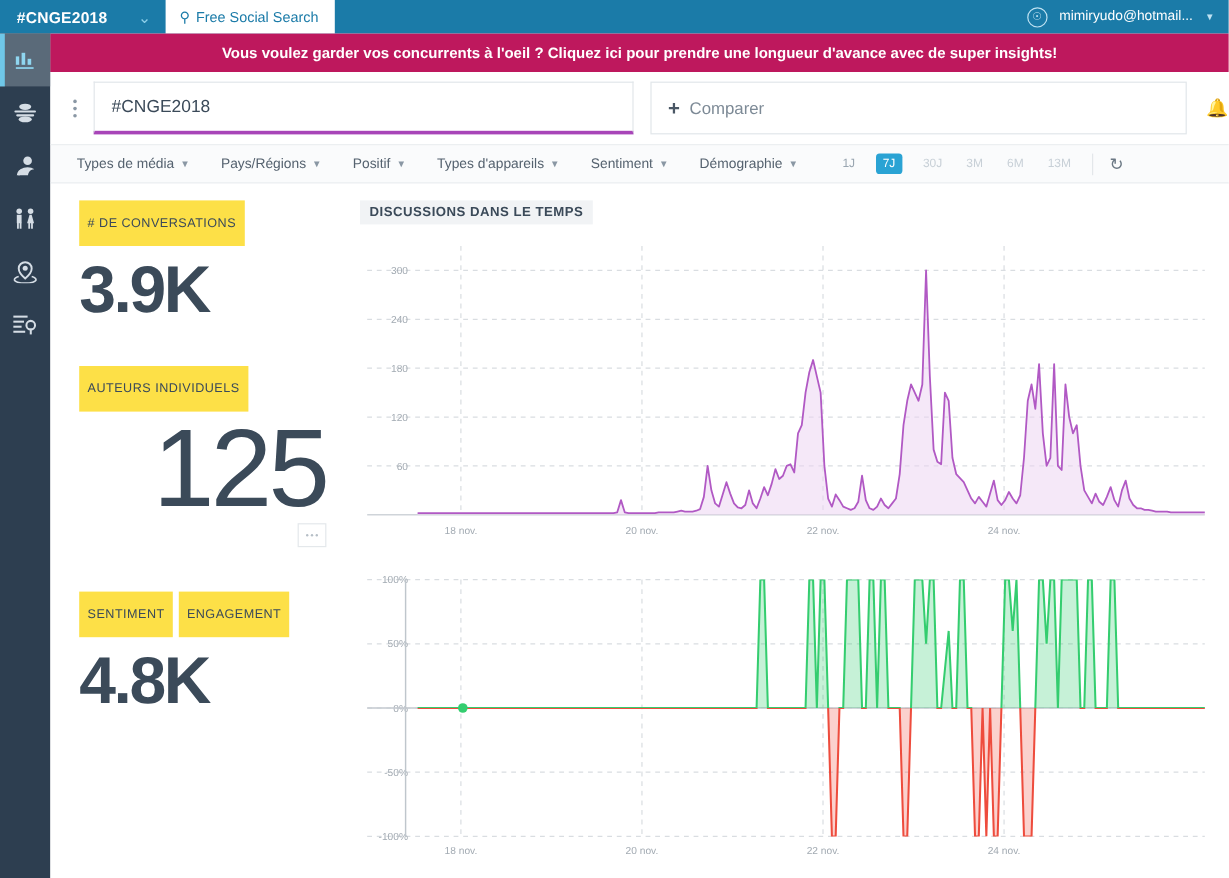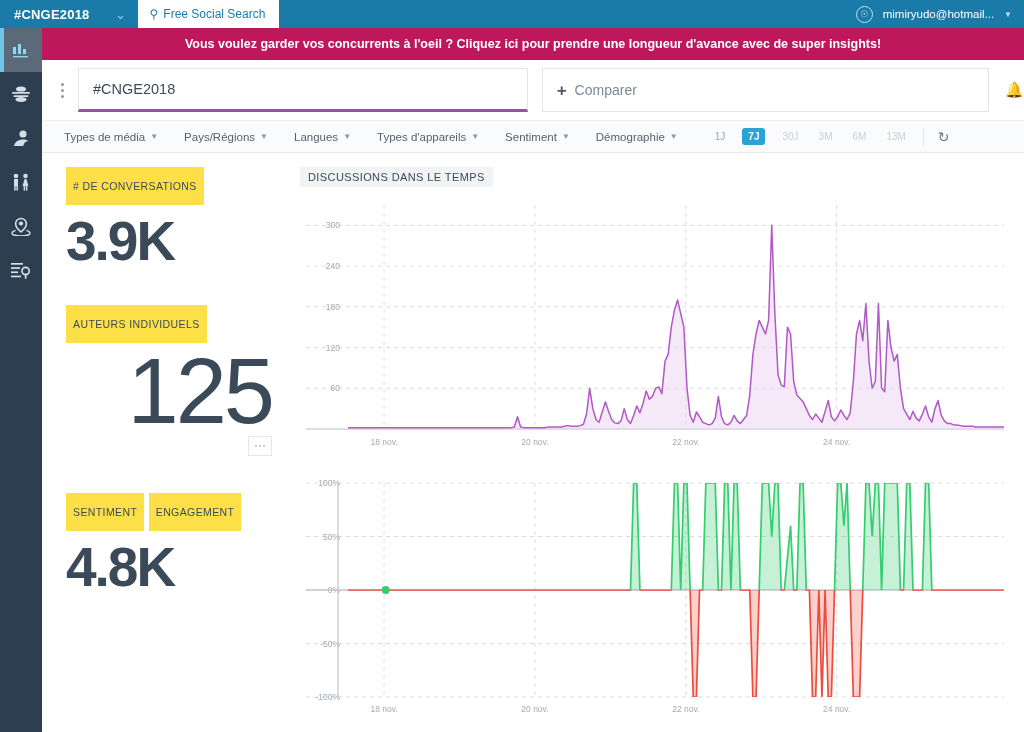--- a/index.html
+++ b/index.html
@@ -102,21 +102,21 @@
   .filter {
     font-size: 11.5px; color: #55626f; margin-right: 26px;
     display: flex; align-items: center; gap: 5px;
   }
   .filter .caret { font-size: 8px; color: #8a97a4; }
   .ranges { display: flex; align-items: center; gap: 14px; margin-left: 8px; }
   .range { font-size: 10px; color: #9aa6b1; padding: 2px 3px; }
   .range.muted { color: #c8d0d7; }
   .range.sel {
     background: #2aa3d4; color: #ffffff; border-radius: 3px;
-    padding: 3px 6px; font-weight: bold; font-size: 10px;
+    padding: 3px 6px; font-weight: normal; font-size: 10px;
   }
   .divider-v { width: 1px; height: 18px; background: #e3e7ea; margin: 0 14px; }
   .refresh { color: #6b7884; font-size: 14px; }
 
   
   .body-area {
     position: absolute; left: 42px; top: 153px; width: 982px; height: 579px;
     background: #ffffff; display: flex;
   }
   .kpi-col {
@@ -144,21 +144,21 @@
   .sent-row { display: flex; gap: 14px; margin-top: 6px; align-items: flex-start; }
   .sent-blk { line-height: 1; }
   .sent-pct { font-size: 38px; font-weight: bold; letter-spacing: -1px; }
   .sent-name { font-size: 25px; font-weight: 300; margin-top: 2px; }
   .pos { color: #34cd6f; }
   .neg { color: #ee4c3d; }
 
   .charts-col { flex: 1; padding: 14px 14px 0 10px; }
   .chart-title {
     display: inline-block; background: #f1f3f5; color: #3b4a59;
-    font-size: 11px; font-weight: normal; letter-spacing: .4px; padding: 4px 8px;
+    font-size: 11px; font-weight: bold; letter-spacing: .4px; padding: 4px 8px;
   }
   .chart-wrap { position: relative; margin-top: 8px; }
   .chart-wrap svg { display: block; }
   .axis-txt { font-size: 8.5px; fill: #a2aab2; font-family: "Liberation Sans", sans-serif; }
 </style>
 </head>
 <body>
 
 <div class="topbar">
   <div class="topbar-title">#CNGE2018</div>
@@ -253,21 +253,21 @@
 <div class="filterrow">
   <div class="filter">
     <span>Types de média</span>
     <span class="caret">▼</span>
   </div>
   <div class="filter">
     <span>Pays/Régions</span>
     <span class="caret">▼</span>
   </div>
   <div class="filter">
-    <span>Langues</span>
+    <span>Positif</span>
     <span class="caret">▼</span>
   </div>
   <div class="filter">
     <span>Types d'appareils</span>
     <span class="caret">▼</span>
   </div>
   <div class="filter">
     <span>Sentiment</span>
     <span class="caret">▼</span>
   </div>

